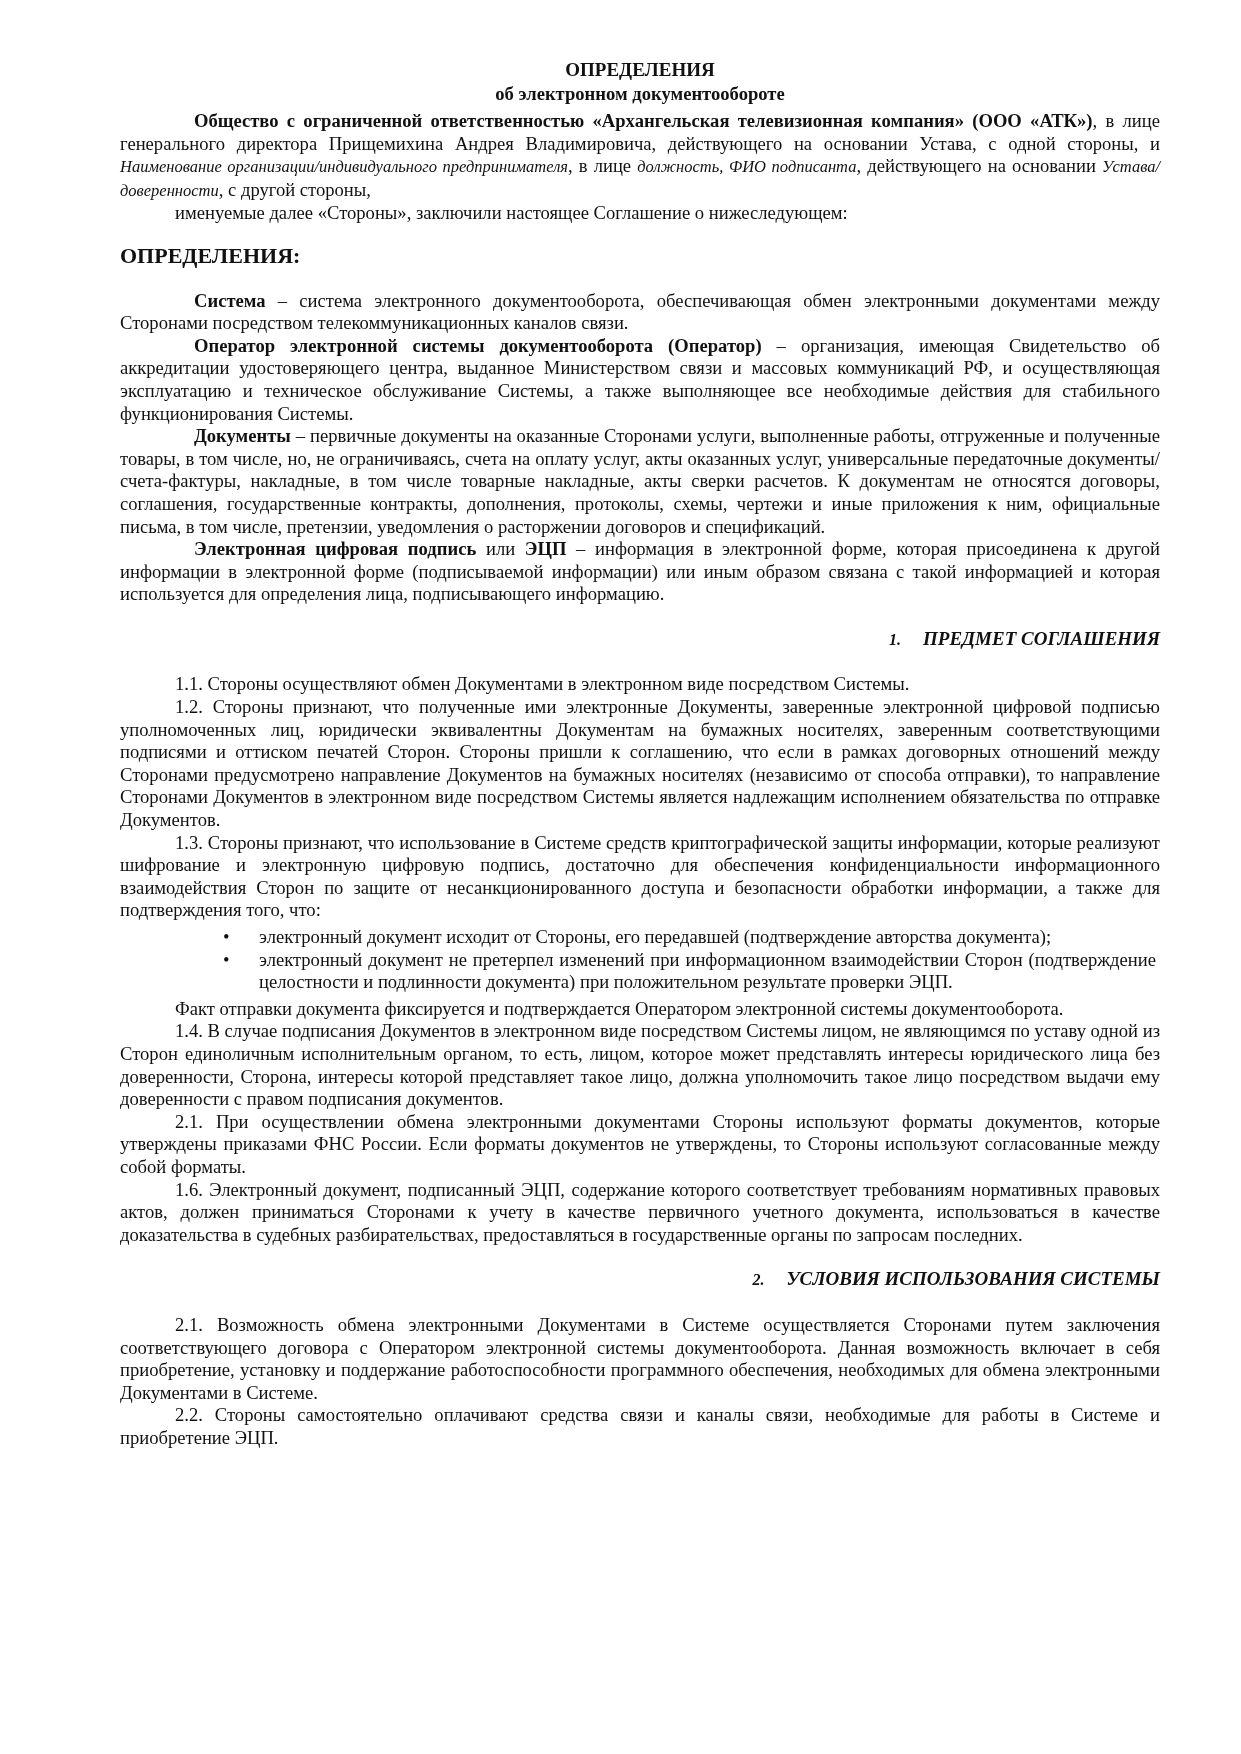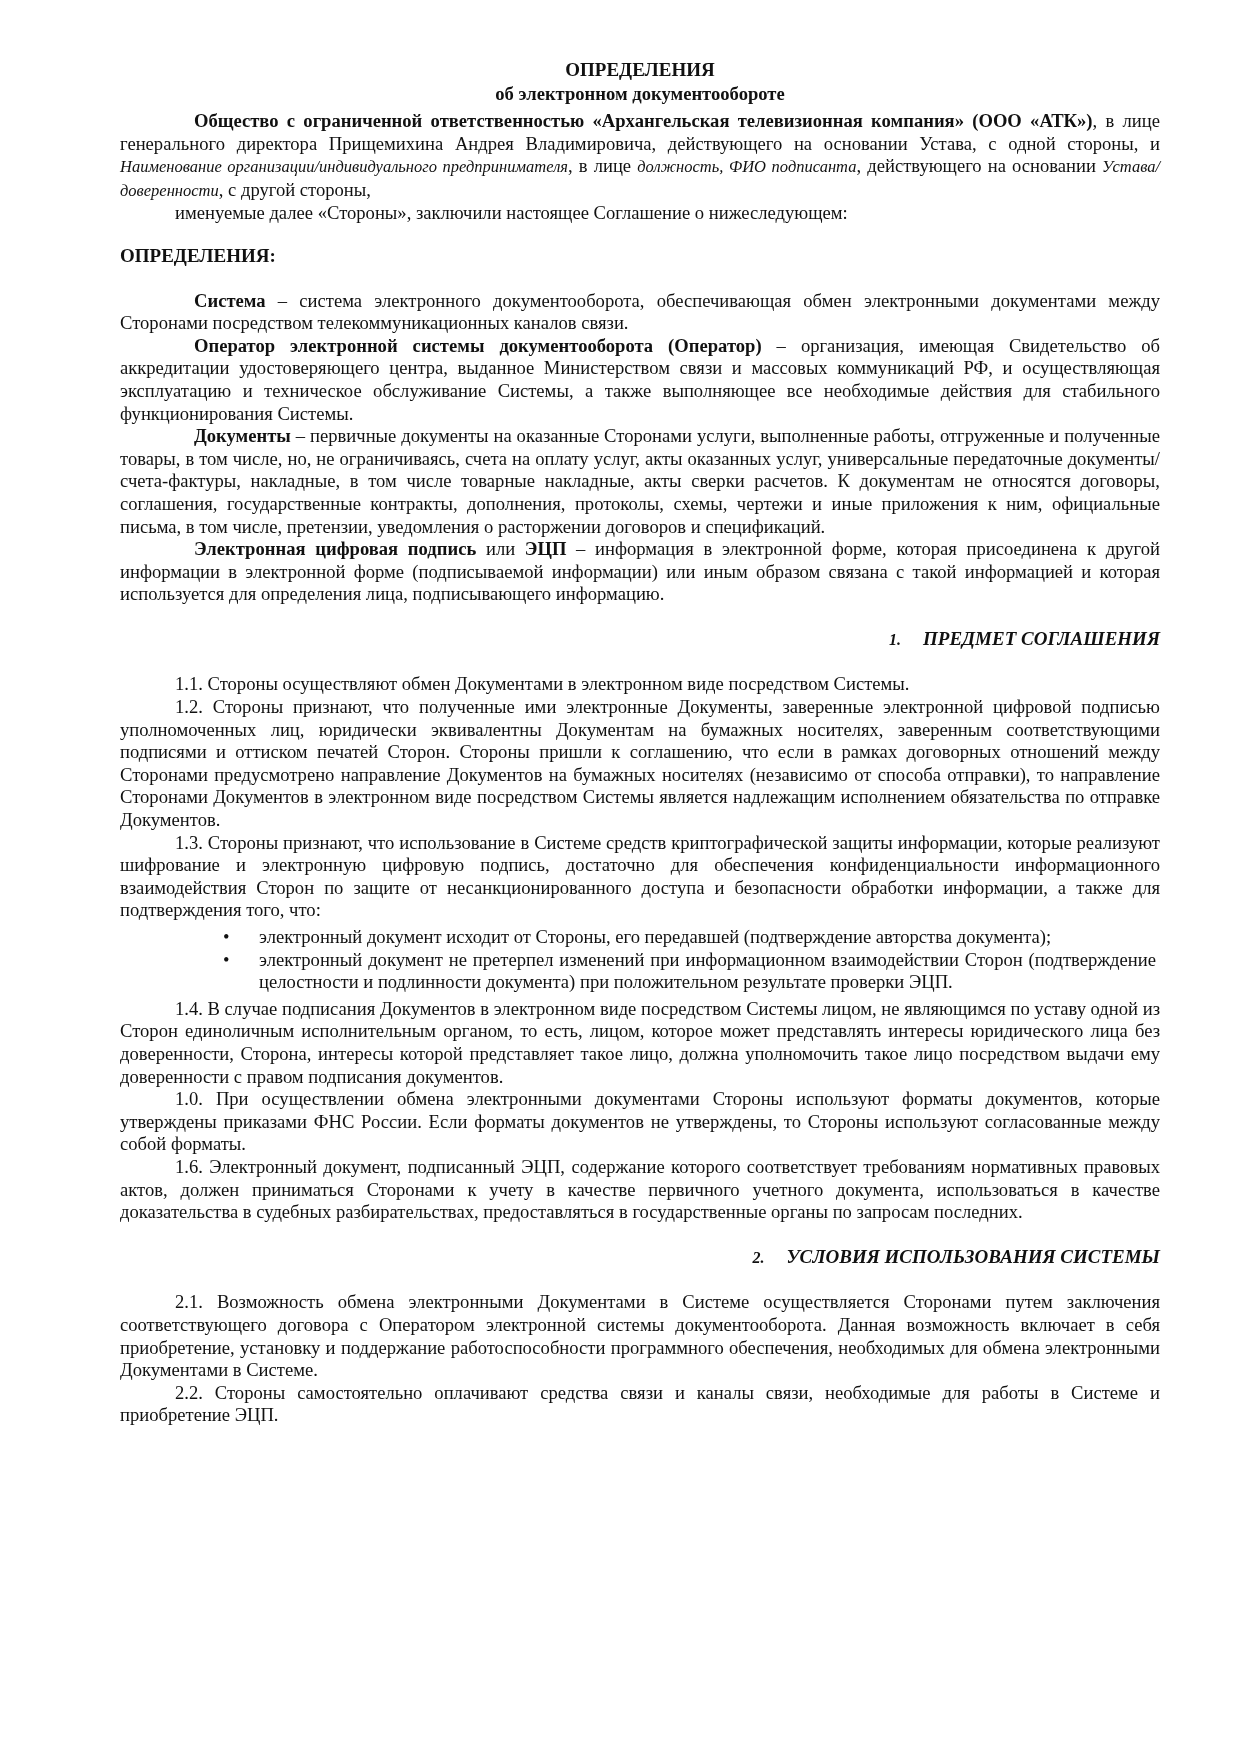--- a/index.html
+++ b/index.html
@@ -10,21 +10,21 @@
     }
     .page { position: absolute; left: 120px; top: 58px; width: 1040px; }
     .title { text-align: center; font-weight: bold; font-size: 19px; line-height: 24px; margin: 0; }
     .subtitle { text-align: center; font-weight: bold; font-size: 18.6px; line-height: 24px; margin: 0 0 4px 0; }
     .place-date { display: flex; justify-content: space-between; margin: 0 0 20px 0; }
     p { margin: 0; text-align: justify; }
     .indent { text-indent: 74px; }
     .indent-small { text-indent: 55px; }
     .it { font-style: italic; font-size: 16.5px; }
     b { font-weight: bold; }
-    .defs-heading { font-weight: bold; font-size: 19px; margin: 20px 0 22px 0; }
+    .defs-heading { font-weight: bold; font-size: 22px; margin: 20px 0 22px 0; }
     .section-heading { text-align: right; font-weight: bold; font-size: 19px; margin: 22px 0 22px 0; font-style: italic; }
     .section-heading .num { font-size: 16px; margin-right: 22px; }
     ul.bullets { list-style: none; margin: 4px; padding: 0 0 0 135px; }
     ul.bullets li { position: relative; text-align: justify; }
     ul.bullets li::before { content: "\2022"; position: absolute; left: -36px; top: 0; }
     .blank-line { display: inline-block; border-bottom: 1px solid #111; height: 16px; vertical-align: baseline; }
   </style>
 </head>
 <body>
 
@@ -50,22 +50,23 @@
     <span class="num">1.</span><span>ПРЕДМЕТ СОГЛАШЕНИЯ</span>
   </div>
 
   <p class="indent-small">1.1. Стороны осуществляют обмен Документами в электронном виде посредством Системы.</p>
   <p class="indent-small">1.2. Стороны признают, что полученные ими электронные Документы, заверенные электронной цифровой подписью уполномоченных лиц, юридически эквивалентны Документам на бумажных носителях, заверенным соответствующими подписями и оттиском печатей Сторон. Стороны пришли к соглашению, что если в рамках договорных отношений между Сторонами предусмотрено направление Документов на бумажных носителях (независимо от способа отправки), то направление Сторонами Документов в электронном виде посредством Системы является надлежащим исполнением обязательства по отправке Документов.</p>
   <p class="indent-small">1.3. Стороны признают, что использование в Системе средств криптографической защиты информации, которые реализуют шифрование и электронную цифровую подпись, достаточно для обеспечения конфиденциальности информационного взаимодействия Сторон по защите от несанкционированного доступа и безопасности обработки информации, а также для подтверждения того, что:</p>
   <ul class="bullets">
     <li>электронный документ исходит от Стороны, его   передавшей (подтверждение авторства документа);</li>
     <li>электронный документ не претерпел изменений при информационном взаимодействии Сторон (подтверждение  целостности и подлинности документа) при положительном результате проверки ЭЦП.</li>
   </ul>
+  <p class="indent-small">Факт отправки документа фиксируется и подтверждается Оператором электронной системы документооборота.</p>
   <p class="indent-small">1.4. В случае подписания Документов в электронном виде посредством Системы лицом, не являющимся по уставу одной из Сторон единоличным исполнительным органом, то есть, лицом, которое может представлять интересы юридического лица без доверенности, Сторона, интересы которой представляет такое лицо, должна уполномочить такое лицо посредством выдачи ему доверенности с правом подписания документов.</p>
-  <p class="indent-small">1.0. При осуществлении обмена электронными документами Стороны используют форматы документов, которые утверждены приказами ФНС России. Если форматы документов не утверждены, то Стороны используют согласованные между собой форматы.</p>
+  <p class="indent-small">2.1. При осуществлении обмена электронными документами Стороны используют форматы документов, которые утверждены приказами ФНС России. Если форматы документов не утверждены, то Стороны используют согласованные между собой форматы.</p>
   <p class="indent-small">1.6. Электронный документ, подписанный ЭЦП, содержание которого соответствует требованиям нормативных правовых актов, должен приниматься Сторонами к учету в качестве первичного учетного документа, использоваться в качестве доказательства в судебных разбирательствах, предоставляться в государственные органы по запросам последних.</p>
 
   <div class="section-heading">
     <span class="num">2.</span><span>УСЛОВИЯ ИСПОЛЬЗОВАНИЯ СИСТЕМЫ</span>
   </div>
 
   <p class="indent-small">2.1. Возможность обмена электронными Документами в Системе осуществляется Сторонами путем заключения соответствующего договора с Оператором электронной системы документооборота. Данная возможность включает в себя приобретение, установку и поддержание работоспособности программного обеспечения, необходимых для обмена электронными Документами в Системе.</p>
   <p class="indent-small">2.2. Стороны самостоятельно оплачивают средства связи и каналы связи, необходимые для работы в Системе и приобретение ЭЦП.</p>
 
 </div>

